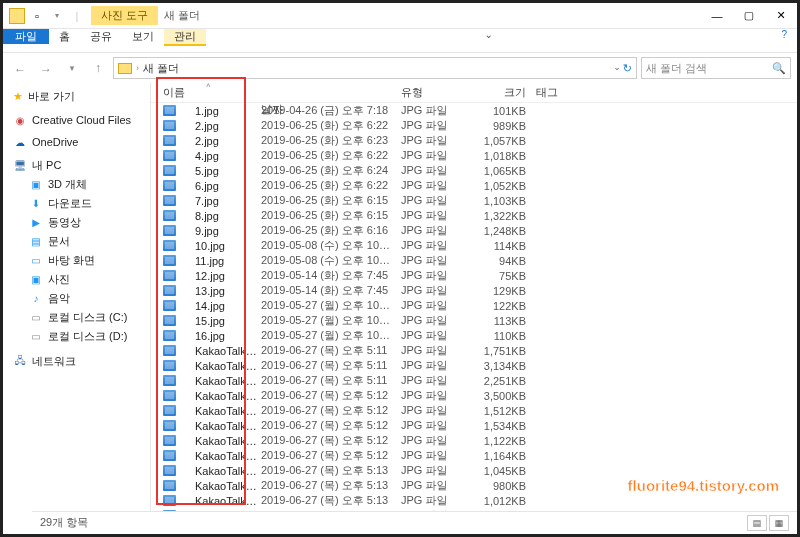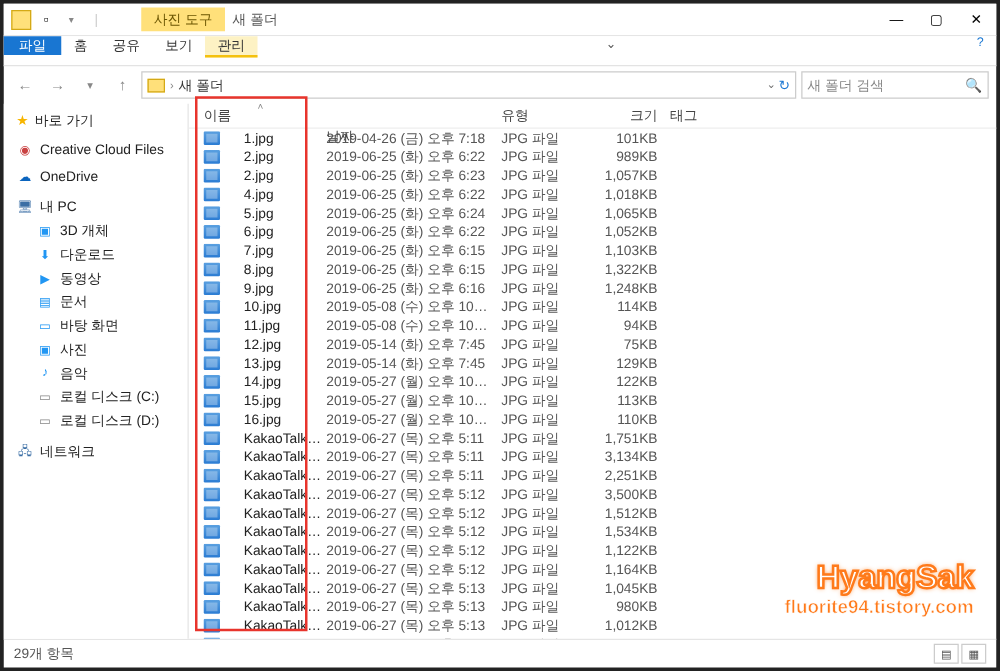--- a/index.html
+++ b/index.html
@@ -3,21 +3,21 @@
 <meta charset="utf-8">
 <style>
 * { margin: 0; padding: 0; box-sizing: border-box; font-family: "Segoe UI", "Malgun Gothic", sans-serif; }
 body { width: 800px; height: 537px; overflow: hidden; position: relative; background: #fff; }
 .frame { position: absolute; inset: 0; border: 3px solid #222; background: #fff; }
 
 .titlebar { height: 26px; display: flex; align-items: center; background: #fff; border-bottom: 1px solid #e5e5e5; }
 .titlebar .qat { display: flex; gap: 4px; padding: 0 6px; align-items: center; }
 .qat-icon { width: 16px; height: 16px; display: inline-flex; align-items: center; justify-content: center; font-size: 11px; }
 .titlebar .title-zone { flex: 1; display: flex; align-items: center; gap: 6px; }
-.tab-context { background: #ffe07a; padding: 2px 10px; font-size: 11px; color: #6b5500; margin-left: 22px; }
+.tab-context { background: #ffe07a; padding: 2px 10px; font-size: 11px; color: #6b5500; }
 .tab-title { font-size: 11px; color: #555; }
 .win-controls { display: flex; }
 .win-controls div { width: 32px; height: 26px; display: flex; align-items: center; justify-content: center; font-size: 11px; }
 .win-close { font-size: 14px; }
 
 .ribbon-tabs { height: 24px; display: flex; align-items: flex-start; background: #fff; border-bottom: 1px solid #e3e3e3; }
 .ribbon-tabs .file-tab { background: #1976d2; color: #fff; padding: 0 12px; display: flex; align-items: center; font-size: 11px; }
 .ribbon-tabs .tab { padding: 0 10px; display: flex; align-items: center; font-size: 11px; color: #333; }
 .ribbon-tabs .tab.active { background: #fdf2c4; border-bottom: 2px solid #f4c10f; }
 .ribbon-tabs .expand { margin-left: auto; padding: 0 10px; display: flex; align-items: center; font-size: 10px; color: #555; }
@@ -64,21 +64,21 @@
 .cell-name { width: 110px; padding-left: 12px; display: flex; align-items: center; gap: 19px; overflow: hidden; white-space: nowrap; }
 .cell-date { width: 140px; color: #555; white-space: nowrap; overflow: hidden; }
 .cell-type { width: 70px; color: #555; }
 .cell-size { width: 65px; text-align: right; padding-right: 10px; color: #555; }
 .file-ico { width: 13px; height: 11px; background: linear-gradient(#5aa0e0, #2b7cd3); border-radius: 1px; flex-shrink: 0; position: relative; }
 .file-ico::after { content: ''; position: absolute; inset: 2px; background: #fff; opacity: 0.3; }
 .fname { overflow: hidden; text-overflow: ellipsis; color: #222; }
 
 .red-box { position: absolute; top: 74px; left: 153px; width: 90px; height: 428px; border: 2px solid #e8342c; pointer-events: none; z-index: 10; }
 
-.statusbar { height: 22px; border-top: 1px solid #e5e5e5; display: flex; align-items: center; padding: 0 8px; font-size: 11px; color: #555; }
+.statusbar { height: 22px; border-top: 1px solid #e5e5e5; display: flex; align-items: center; padding: 0 8px; font-size: 11px; color: #555; margin-left: 29px; }
 .statusbar .spacer { flex: 1; }
 .view-btn { width: 20px; height: 16px; border: 1px solid #ccc; margin-left: 2px; display: flex; align-items: center; justify-content: center; font-size: 9px; }
 
 .watermark { position: absolute; right: 18px; bottom: 40px; text-align: right; z-index: 20; font-family: "Comic Sans MS", cursive; pointer-events: none; }
 .watermark .wm1 { font-size: 26px; font-weight: bold; color: #fff; -webkit-text-stroke: 2px #ff7a1a; text-shadow: 0 0 4px #ff7a1a; }
 .watermark .wm2 { font-size: 15px; font-weight: bold; color: #ff7a1a; -webkit-text-stroke: 0.5px #fff; text-shadow: 0 0 3px #fff, 0 0 3px #fff; }
 </style>
 </head>
 <body>
 
@@ -472,16 +472,15 @@
   <div class="red-box"></div>
 
   <div class="statusbar">
     <span>29개 항목</span>
     <div class="spacer"></div>
     <div class="view-btn">▤</div>
     <div class="view-btn">▦</div>
   </div>
 
   <div class="watermark">
-    <div class="wm1">HyangSak</div>
     <div class="wm2">fluorite94.tistory.com</div>
   </div>
 </div>
 
 </body></html>

